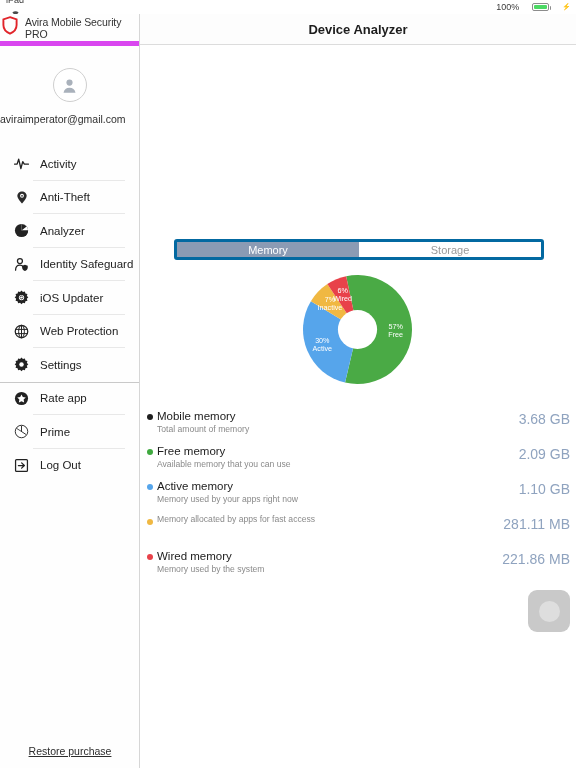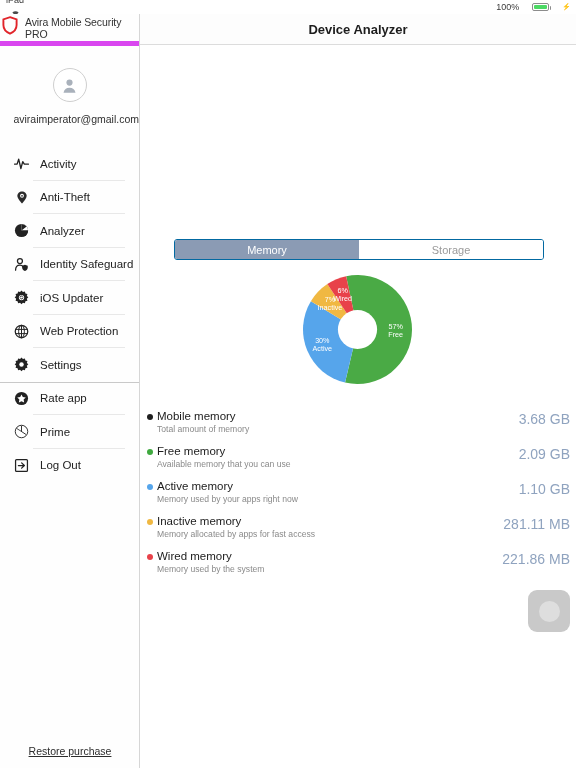--- a/index.html
+++ b/index.html
@@ -41,21 +41,21 @@
   }
   .brand-text{ font-size:10.5px; color:#333; letter-spacing:-0.1px; }
 
   .avatar-wrap{ margin-top:22px; display:flex; justify-content:center; }
   .avatar{
     width:34px; height:34px; border-radius:50%;
     border:1px solid #cfcfcf; background:#fff;
     display:flex; align-items:center; justify-content:center;
   }
   .email{
-    margin-top:11px; text-align:right; font-size:10.5px; color:#2f2f2f;padding-left:8px;
+    margin-top:11px; text-align:left; font-size:10.5px; color:#2f2f2f;
   }
 
   .menu{ margin-top:22px; }
   .m-item{
     position:relative; height:33.5px; display:flex; align-items:center;
     padding-left:14px; gap:11px; cursor:pointer;
   }
   .m-item .ic{ width:15px; height:15px; display:flex; align-items:center; justify-content:center; flex:0 0 15px; }
   .m-label{ font-size:11.5px; color:#222; }
   .m-item::after{
@@ -79,21 +79,21 @@
   .main{ position:absolute; top:14px; left:140px; width:436px; height:754px; background:#fff; }
   .navbar{
     height:31px; border-bottom:1px solid #dcdcdc; background:#fdfdfd;
     display:flex; align-items:center; justify-content:center;
   }
   .navtitle{ font-size:13px; font-weight:bold; color:#1d1d1d; }
 
   
   .seg{
     position:absolute; top:225px; left:34px; width:370px; height:21px;
-    border:1px solid #0369a1; border-radius:3px; display:flex; overflow:hidden;
+    border:3px solid #0369a1; border-radius:3px; display:flex; overflow:hidden;
   }
   .seg div{
     flex:1; display:flex; align-items:center; justify-content:center;
     font-size:11px; cursor:pointer;
   }
   .seg .on{ background:#8b9bb4; color:#fff; }
   .seg .off{ background:#fff; color:#9a9a9a; }
 
   
   .chartbox{ position:absolute; top:261px; left:163px; width:109px; height:109px; }
@@ -322,21 +322,20 @@
           <div class="r-val">2.09 GB</div>
         </div>
         <div class="row">
           <span class="dot" style="background:#56a5eb"></span>
           <div class="r-title">Active memory</div>
           <div class="r-sub">Memory used by your apps right now</div>
           <div class="r-val">1.10 GB</div>
         </div>
         <div class="row">
           <span class="dot" style="background:#f0b842"></span>
-          <div class="r-title">Inactive memory</div>
           <div class="r-sub">Memory allocated by apps for fast access</div>
           <div class="r-val">281.11 MB</div>
         </div>
         <div class="row">
           <span class="dot" style="background:#e8424a"></span>
           <div class="r-title">Wired memory</div>
           <div class="r-sub">Memory used by the system</div>
           <div class="r-val">221.86 MB</div>
         </div>
       </div>

